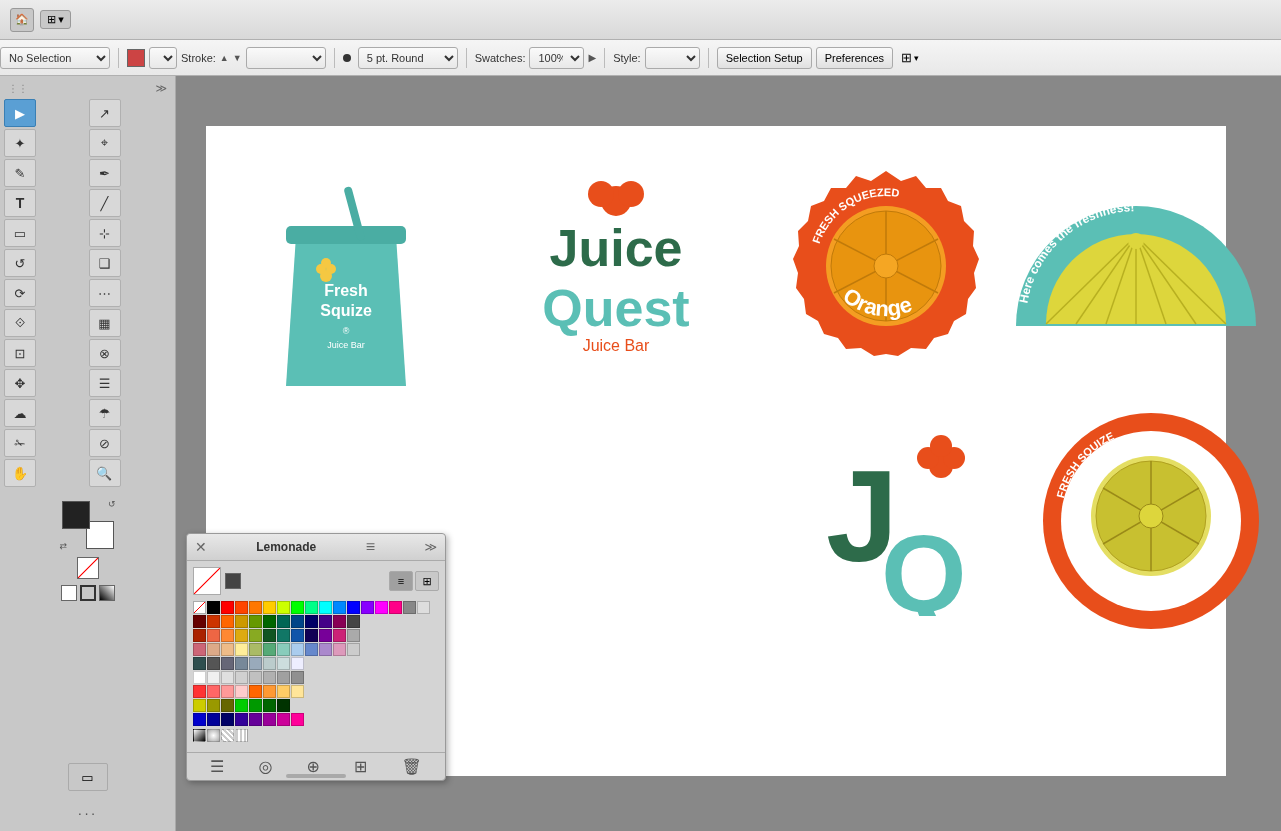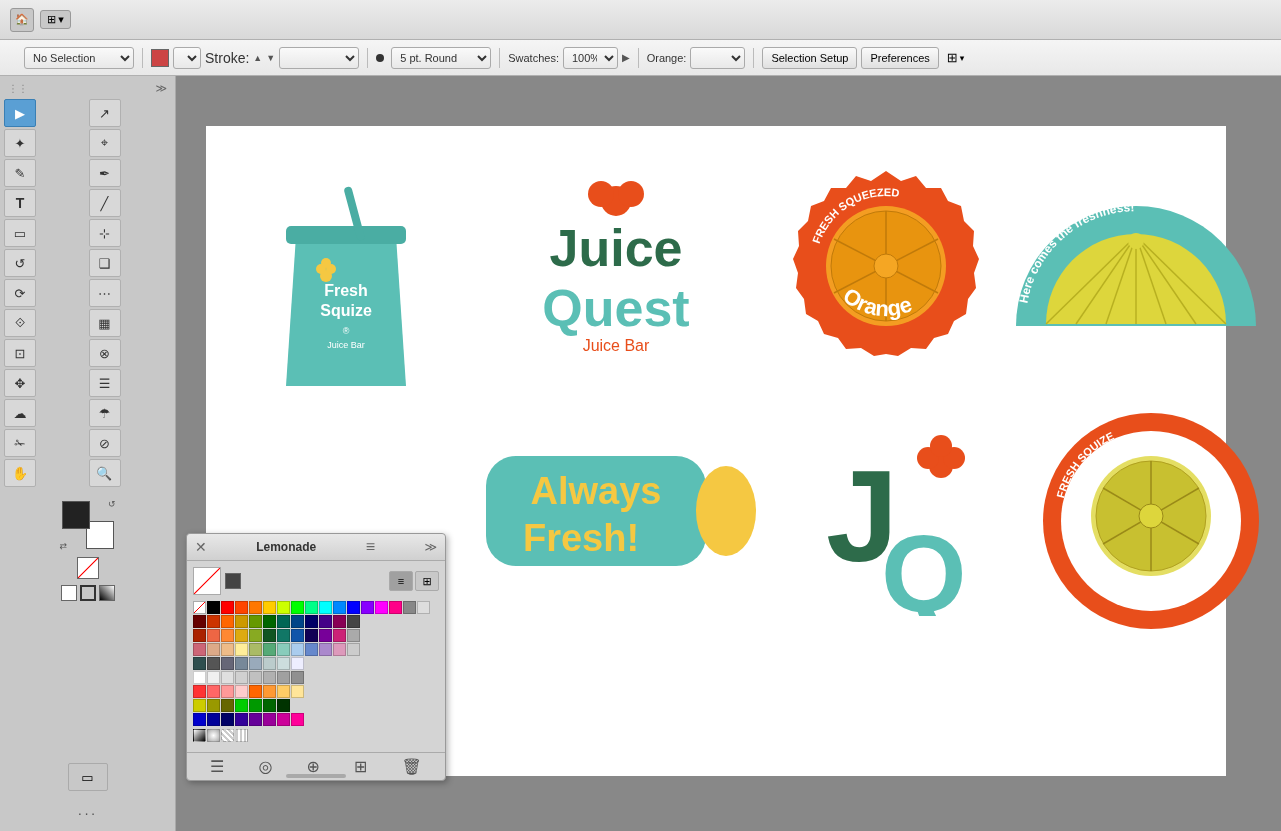--- a/index.html
+++ b/index.html
@@ -15,21 +15,21 @@
       padding: 0 10px;
     }
 
     
     #toolbar {
       height: 36px;
       background: linear-gradient(to bottom, #f5f5f5, #e8e8e8);
       border-bottom: 1px solid #b0b0b0;
       display: flex;
       align-items: center;
-      padding: 0 24px;
+      padding: 0 0;
       gap: 4px;
     }
     .toolbar-select {
       height: 22px;
       background: linear-gradient(to bottom, #fafafa, #e8e8e8);
       border: 1px solid #aaa;
       border-radius: 3px;
       font-size: 11px;
       padding: 0 4px;
       color: #333;
@@ -176,21 +176,21 @@
 
 <div id="toolbar">
   <select class="toolbar-select" style="width:110px;">
     <option>No Selection</option>
   </select>
   <div class="toolbar-separator"></div>
 
   <div style="width:18px;height:18px;background:#c44;border:1px solid #666;cursor:pointer;"></div>
   <select class="toolbar-select" style="width:28px;"></select>
 
-  <span style="color:#333;font-size:14px;">Stroke:</span>
+  <span style="color:#333;font-size:11px;">Stroke:</span>
   <div style="cursor:pointer;font-size:9px;color:#555;">▲</div>
   <div style="cursor:pointer;font-size:9px;color:#555;">▼</div>
   <select class="toolbar-select" style="width:80px;"></select>
 
   <div class="toolbar-separator"></div>
 
   <span class="stroke-dot"></span>
   <select class="toolbar-select" style="width:100px;">
     <option>5 pt. Round</option>
   </select>
@@ -198,21 +198,21 @@
   <div class="toolbar-separator"></div>
 
   <span style="color:#333;">Swatches:</span>
   <select class="toolbar-select" style="width:55px;">
     <option>100%</option>
   </select>
   <div style="cursor:pointer;font-size:10px;color:#555;">▶</div>
 
   <div class="toolbar-separator"></div>
 
-  <span style="color:#333;">Orange:</span>
+  <span style="color:#333;">Style:</span>
   <select class="toolbar-select" style="width:55px;"></select>
 
   <div class="toolbar-separator"></div>
 
   <button style="height:22px;padding:0 8px;background:linear-gradient(to bottom,#fafafa,#e0e0e0);border:1px solid #aaa;border-radius:3px;font-size:11px;cursor:pointer;">Selection Setup</button>
   <button style="height:22px;padding:0 8px;background:linear-gradient(to bottom,#fafafa,#e0e0e0);border:1px solid #aaa;border-radius:3px;font-size:11px;cursor:pointer;">Preferences</button>
 
   <div style="margin-left:4px;cursor:pointer;display:flex;align-items:center;gap:2px;font-size:13px;">⊞<span style="font-size:9px;">▾</span></div>
 </div>
 
@@ -377,32 +377,20 @@
           <path d="M130,60 L220,148" stroke="#b8b020" stroke-width="1.5" fill="none"></path>
           <circle cx="130" cy="65" r="8" fill="#ddd63c"></circle>
 
           <path id="freshArc" d="M 20,145 A 110,110 0 0,1 240,145" fill="none"></path>
           <text font-size="12" font-weight="bold" fill="white" font-family="Arial">
             <textPath href="#freshArc" startOffset="5%">Here comes the freshness!</textPath>
           </text>
         </svg>
       </div>
 
-      <div class="artwork" style="left:270px;top:310px;width:280px;height:150px;">
-        <svg width="280" height="150" viewBox="0 0 280 150">
-
-          <rect x="10" y="20" width="220" height="110" rx="30" fill="#5bbfb5"></rect>
-
-          <ellipse cx="250" cy="75" rx="30" ry="45" fill="#f5c842"></ellipse>
-
-          <text x="120" y="68" text-anchor="middle" font-size="38" font-weight="900" fill="#f5c842" font-family="Arial Black, Arial">Always</text>
-
-          <text x="105" y="115" text-anchor="middle" font-size="38" font-weight="900" fill="#f5c842" font-family="Arial Black, Arial">Fresh!</text>
-        </svg>
-      </div>
 
       <div class="artwork" style="left:600px;top:290px;width:200px;height:200px;">
         <svg width="200" height="200" viewBox="0 0 200 200">
 
           <text x="20" y="145" font-size="130" font-weight="900" fill="#2d6b4a" font-family="Arial Black, Arial">J</text>
 
           <text x="75" y="195" font-size="110" font-weight="900" fill="#5bbfb5" font-family="Arial Black, Arial">Q</text>
 
           <circle cx="135" cy="50" r="12" fill="#e84e1b"></circle>
           <circle cx="122" cy="42" r="11" fill="#e84e1b"></circle>

